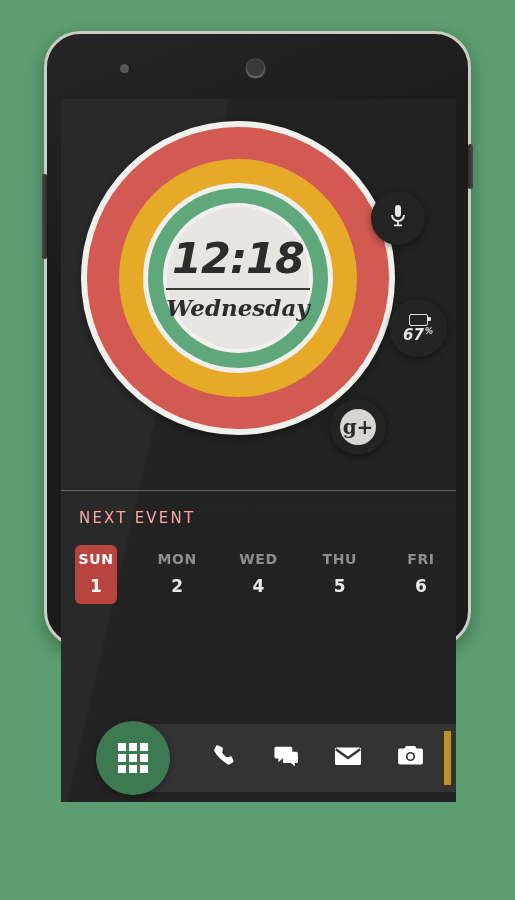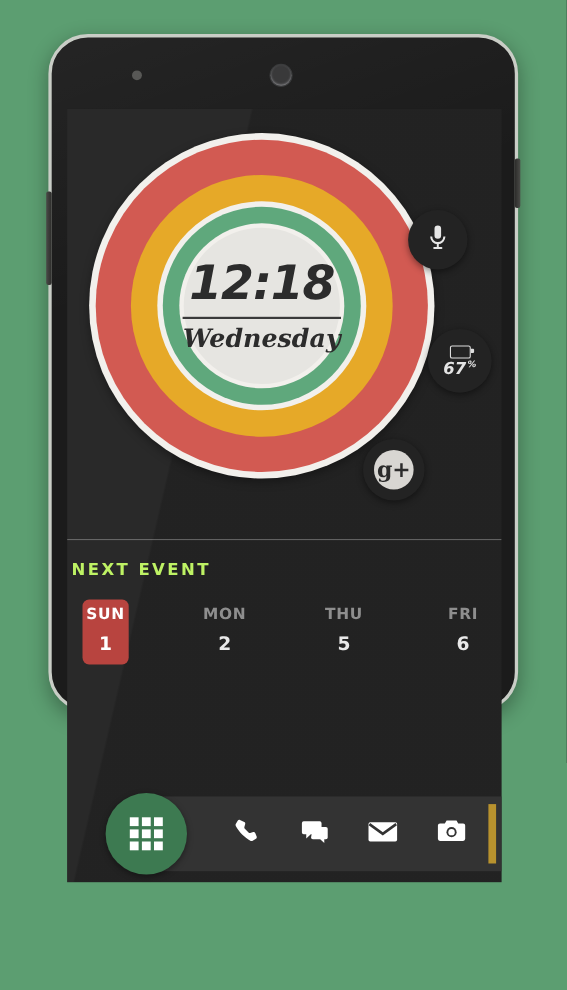--- a/index.html
+++ b/index.html
@@ -271,26 +271,26 @@
   }
 
   
   #next-event-section {
     position: absolute;
     left: 0;
     top: 410px;
     width: 395px;
   }
   #next-event-title {
-    margin-left: 4px;
+    margin-left: 18px;
     font-family: "DejaVu Sans", sans-serif;
     font-size: 15px;
-    font-weight: bold;
+    font-weight: normal;
     letter-spacing: 2.2px;
-    color: #bef264;
+    color: #fca5a5;
   }
   #calendar-strip {
     display: flex;
     margin-top: 18px;
     padding: 0 14px;
     justify-content: space-between;
   }
   .cal-day {
     width: 42px;
     padding: 7px 0 9px 0;
@@ -439,20 +439,24 @@
         <div id="calendar-strip">
           <div class="cal-day is-today">
             <span class="dow">SUN</span>
             <span class="dnum">1</span>
           </div>
           <div class="cal-day">
             <span class="dow">MON</span>
             <span class="dnum">2</span>
           </div>
           <div class="cal-day">
+            <span class="dow">WED</span>
+            <span class="dnum">4</span>
+          </div>
+          <div class="cal-day">
             <span class="dow">THU</span>
             <span class="dnum">5</span>
           </div>
           <div class="cal-day">
             <span class="dow">FRI</span>
             <span class="dnum">6</span>
           </div>
         </div>
       </div>
 

